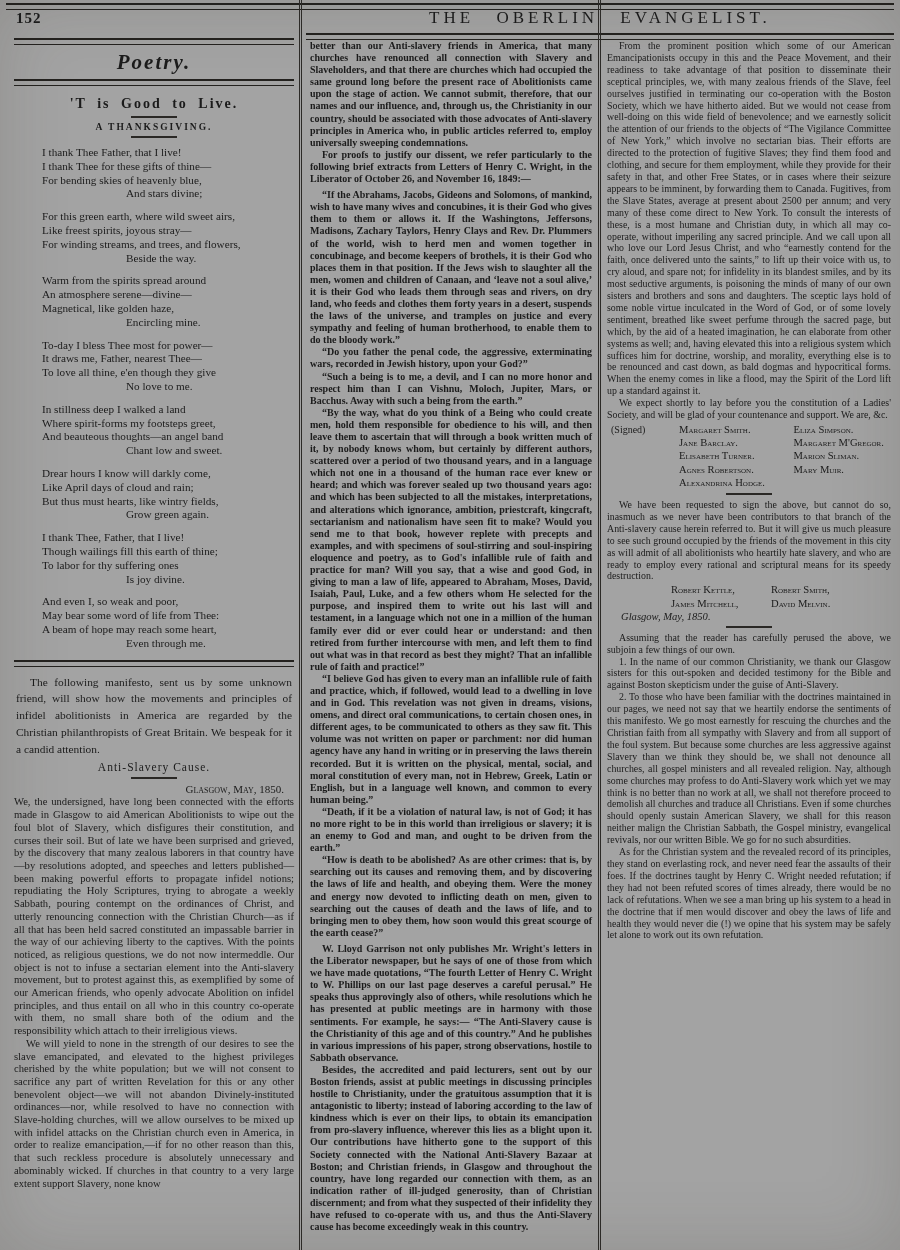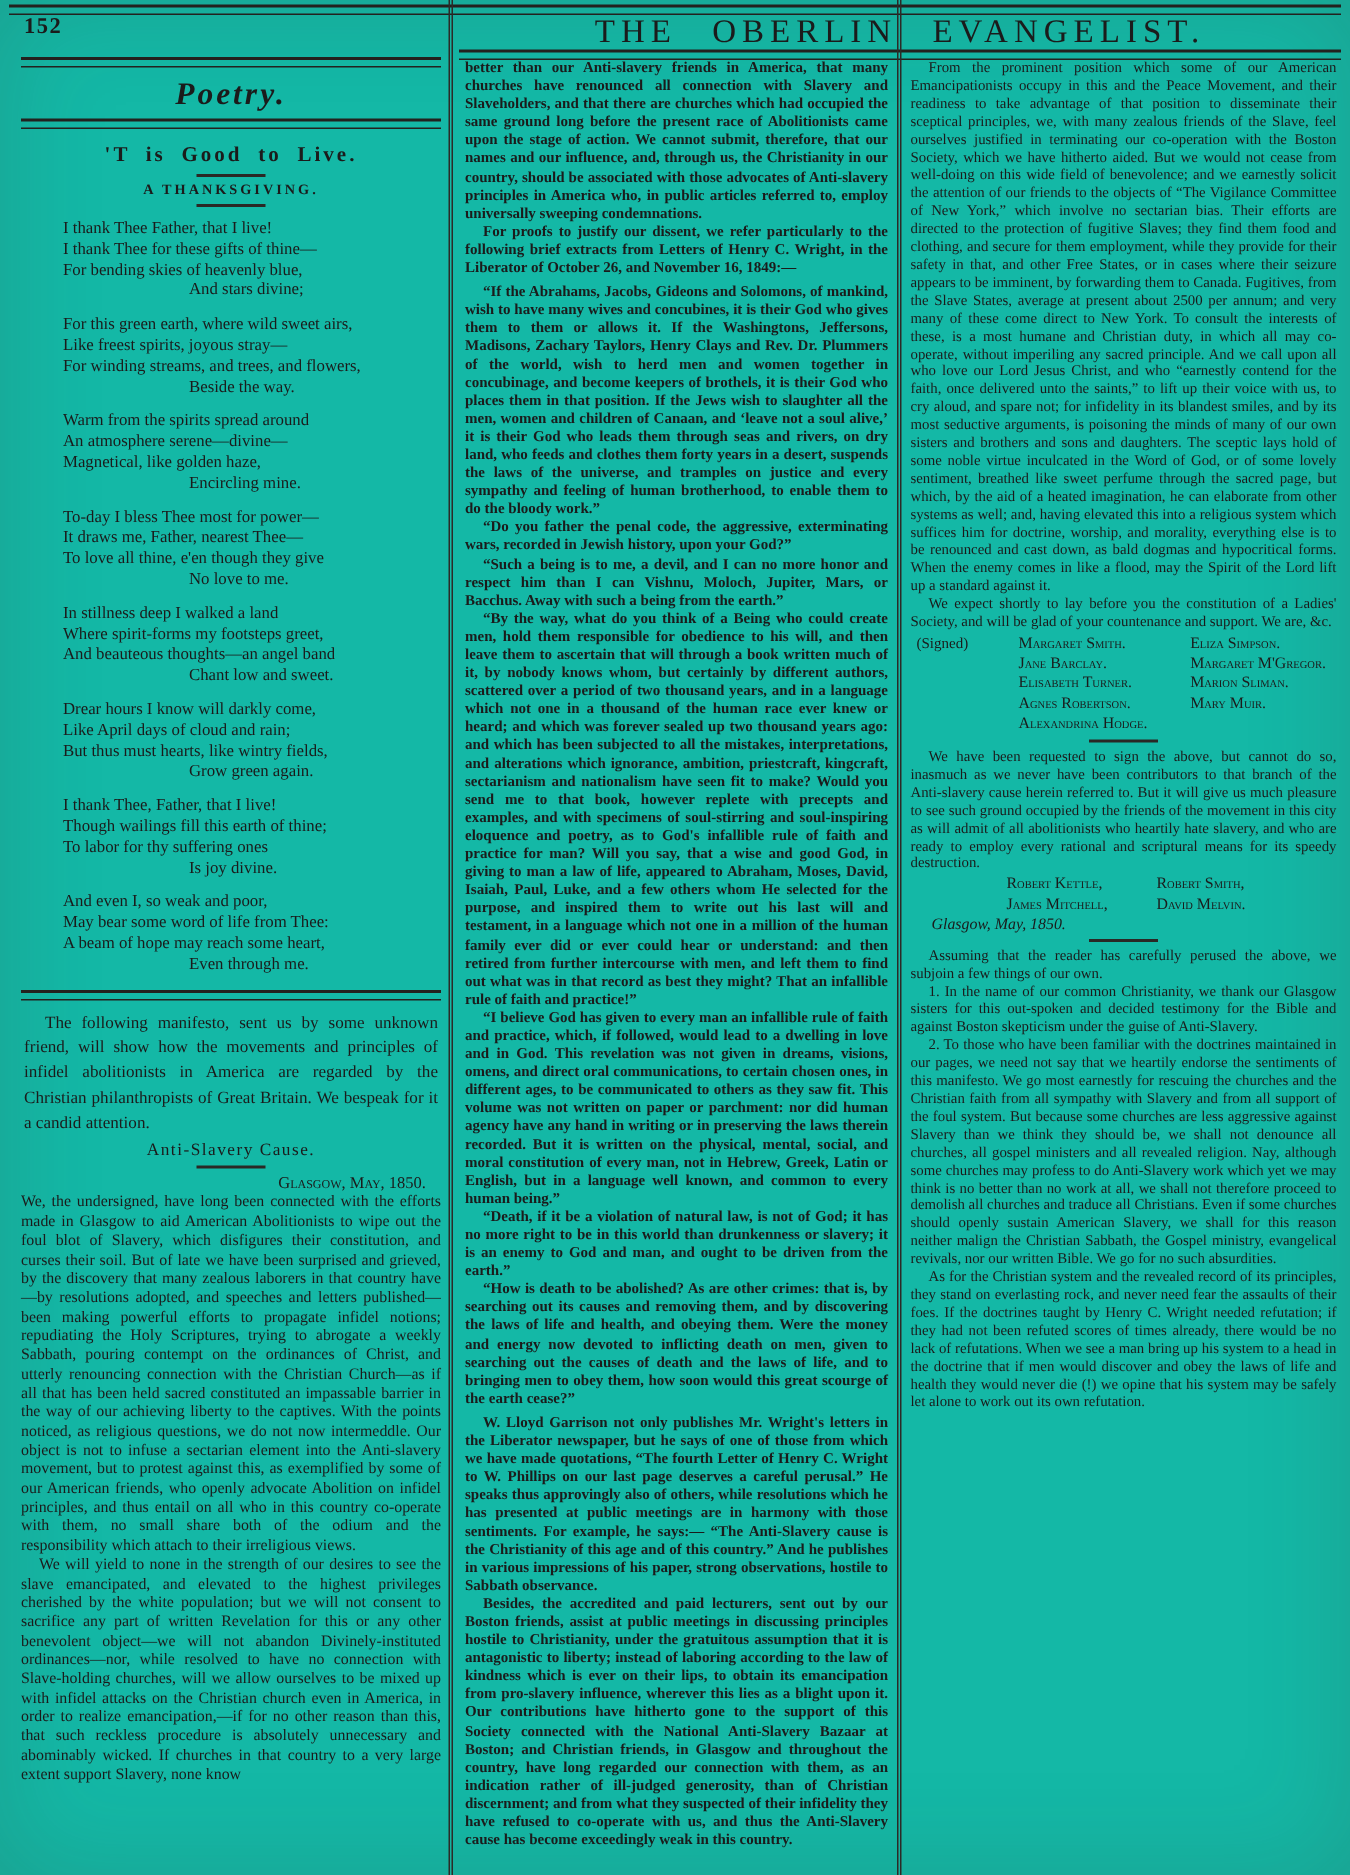--- a/index.html
+++ b/index.html
@@ -1,30 +1,30 @@
 <!DOCTYPE html>
 <html><head>
 <meta charset="utf-8">
 <style>
   html,body { margin:0; padding:0; background:#c9c7c2; }
   .page {
     position:relative; width:900px; height:1250px; margin:0 auto;
-    background:#14b8a6; overflow:hidden; color:#1b1b1b;
+    background:#a3a3a3; overflow:hidden; color:#1b1b1b;
     font-family:"Liberation Serif","DejaVu Serif",serif;
     box-shadow: inset 0 0 70px rgba(60,55,45,0.18);
   }
   .drule { height:4px; border-top:2px solid #23211e; border-bottom:1px solid #23211e; }
   .srule { width:46px; border-top:2px solid #2a2825; margin:4px auto 4px auto; }
   .toprule { position:absolute; left:6px; top:3px; width:888px; height:4px;
     border-top:2px solid #23211e; border-bottom:1px solid #23211e; }
   .mastrule { position:absolute; left:306px; top:33px; width:588px; height:4px;
     border-top:2px solid #23211e; border-bottom:1px solid #23211e; }
   .pageno { position:absolute; left:16px; top:10px; font-size:15px; font-weight:bold; letter-spacing:1px; }
   .masthead { position:absolute; left:306px; top:8px; width:588px; text-align:center;
-    font-size:22px; letter-spacing:4px; word-spacing:14px; font-weight:500; }
+    font-size:17px; letter-spacing:4px; word-spacing:14px; font-weight:500; }
   .vdiv { position:absolute; top:0; height:1250px; width:0; border-left:3px double #2c2a27; }
   .vdiv.one { left:299px; } .vdiv.two { left:598px; }
 
   .col { position:absolute; top:38px; }
   .col-left  { left:14px;  width:280px; }
   .col-mid   { left:310px; width:282px; top:40px; }
   .col-right { left:607px; width:284px; top:40px; }
 
   
   .fraktur { margin:5px 0 4px 0; text-align:center; font-size:21px; font-weight:bold;
@@ -97,21 +97,21 @@
   </div>
 
   <div class="col col-mid">
     <p class="bp cont">better than our Anti-slavery friends in America, that many churches have renounced all connection with Slavery and Slaveholders, and that there are churches which had occupied the same ground long before the present race of Abolitionists came upon the stage of action. We cannot submit, therefore, that our names and our influence, and, through us, the Christianity in our country, should be associated with those advocates of Anti-slavery principles in America who, in public articles referred to, employ universally sweeping condemnations.</p>
     <p class="bp">For proofs to justify our dissent, we refer particularly to the following brief extracts from Letters of Henry C. Wright, in the Liberator of October 26, and November 16, 1849:—</p>
     <p class="bp gap">“If the Abrahams, Jacobs, Gideons and Solomons, of mankind, wish to have many wives and concubines, it is their God who gives them to them or allows it. If the Washingtons, Jeffersons, Madisons, Zachary Taylors, Henry Clays and Rev. Dr. Plummers of the world, wish to herd men and women together in concubinage, and become keepers of brothels, it is their God who places them in that position. If the Jews wish to slaughter all the men, women and children of Canaan, and ‘leave not a soul alive,’ it is their God who leads them through seas and rivers, on dry land, who feeds and clothes them forty years in a desert, suspends the laws of the universe, and tramples on justice and every sympathy and feeling of human brotherhood, to enable them to do the bloody work.”</p>
     <p class="bp">“Do you father the penal code, the aggressive, exterminating wars, recorded in Jewish history, upon your God?”</p>
     <p class="bp">“Such a being is to me, a devil, and I can no more honor and respect him than I can Vishnu, Moloch, Jupiter, Mars, or Bacchus. Away with such a being from the earth.”</p>
     <p class="bp">“By the way, what do you think of a Being who could create men, hold them responsible for obedience to his will, and then leave them to ascertain that will through a book written much of it, by nobody knows whom, but certainly by different authors, scattered over a period of two thousand years, and in a language which not one in a thousand of the human race ever knew or heard; and which was forever sealed up two thousand years ago: and which has been subjected to all the mistakes, interpretations, and alterations which ignorance, ambition, priestcraft, kingcraft, sectarianism and nationalism have seen fit to make? Would you send me to that book, however replete with precepts and examples, and with specimens of soul-stirring and soul-inspiring eloquence and poetry, as to God's infallible rule of faith and practice for man? Will you say, that a wise and good God, in giving to man a law of life, appeared to Abraham, Moses, David, Isaiah, Paul, Luke, and a few others whom He selected for the purpose, and inspired them to write out his last will and testament, in a language which not one in a million of the human family ever did or ever could hear or understand: and then retired from further intercourse with men, and left them to find out what was in that record as best they might? That an infallible rule of faith and practice!”</p>
     <p class="bp">“I believe God has given to every man an infallible rule of faith and practice, which, if followed, would lead to a dwelling in love and in God. This revelation was not given in dreams, visions, omens, and direct oral communications, to certain chosen ones, in different ages, to be communicated to others as they saw fit. This volume was not written on paper or parchment: nor did human agency have any hand in writing or in preserving the laws therein recorded. But it is written on the physical, mental, social, and moral constitution of every man, not in Hebrew, Greek, Latin or English, but in a language well known, and common to every human being.”</p>
-    <p class="bp">“Death, if it be a violation of natural law, is not of God; it has no more right to be in this world than drunkenness or slavery; it is an enemy to God and man, and ought to be driven from the earth.”</p>
+    <p class="bp">“Death, if it be a violation of natural law, is not of God; it has no more right to be in this world than irreligious or slavery; it is an enemy to God and man, and ought to be driven from the earth.”</p>
     <p class="bp">“How is death to be abolished? As are other crimes: that is, by searching out its causes and removing them, and by discovering the laws of life and health, and obeying them. Were the money and energy now devoted to inflicting death on men, given to searching out the causes of death and the laws of life, and to bringing men to obey them, how soon would this great scourge of the earth cease?”</p>
     <p class="bp gap">W. Lloyd Garrison not only publishes Mr. Wright's letters in the Liberator newspaper, but he says of one of those from which we have made quotations, “The fourth Letter of Henry C. Wright to W. Phillips on our last page deserves a careful perusal.” He speaks thus approvingly also of others, while resolutions which he has presented at public meetings are in harmony with those sentiments. For example, he says:— “The Anti-Slavery cause is the Christianity of this age and of this country.” And he publishes in various impressions of his paper, strong observations, hostile to Sabbath observance.</p>
     <p class="bp">Besides, the accredited and paid lecturers, sent out by our Boston friends, assist at public meetings in discussing principles hostile to Christianity, under the gratuitous assumption that it is antagonistic to liberty; instead of laboring according to the law of kindness which is ever on their lips, to obtain its emancipation from pro-slavery influence, wherever this lies as a blight upon it. Our contributions have hitherto gone to the support of this Society connected with the National Anti-Slavery Bazaar at Boston; and Christian friends, in Glasgow and throughout the country, have long regarded our connection with them, as an indication rather of ill-judged generosity, than of Christian discernment; and from what they suspected of their infidelity they have refused to co-operate with us, and thus the Anti-Slavery cause has become exceedingly weak in this country.</p>
   </div>
 
   <div class="col col-right">
     <p class="bp">From the prominent position which some of our American Emancipationists occupy in this and the Peace Movement, and their readiness to take advantage of that position to disseminate their sceptical principles, we, with many zealous friends of the Slave, feel ourselves justified in terminating our co-operation with the Boston Society, which we have hitherto aided. But we would not cease from well-doing on this wide field of benevolence; and we earnestly solicit the attention of our friends to the objects of “The Vigilance Committee of New York,” which involve no sectarian bias. Their efforts are directed to the protection of fugitive Slaves; they find them food and clothing, and secure for them employment, while they provide for their safety in that, and other Free States, or in cases where their seizure appears to be imminent, by forwarding them to Canada. Fugitives, from the Slave States, average at present about 2500 per annum; and very many of these come direct to New York. To consult the interests of these, is a most humane and Christian duty, in which all may co-operate, without imperiling any sacred principle. And we call upon all who love our Lord Jesus Christ, and who “earnestly contend for the faith, once delivered unto the saints,” to lift up their voice with us, to cry aloud, and spare not; for infidelity in its blandest smiles, and by its most seductive arguments, is poisoning the minds of many of our own sisters and brothers and sons and daughters. The sceptic lays hold of some noble virtue inculcated in the Word of God, or of some lovely sentiment, breathed like sweet perfume through the sacred page, but which, by the aid of a heated imagination, he can elaborate from other systems as well; and, having elevated this into a religious system which suffices him for doctrine, worship, and morality, everything else is to be renounced and cast down, as bald dogmas and hypocritical forms. When the enemy comes in like a flood, may the Spirit of the Lord lift up a standard against it.</p>
     <p class="bp">We expect shortly to lay before you the constitution of a Ladies' Society, and will be glad of your countenance and support. We are, &amp;c.</p>
     <div class="sigblock">
       <span class="signed">(Signed)</span>

